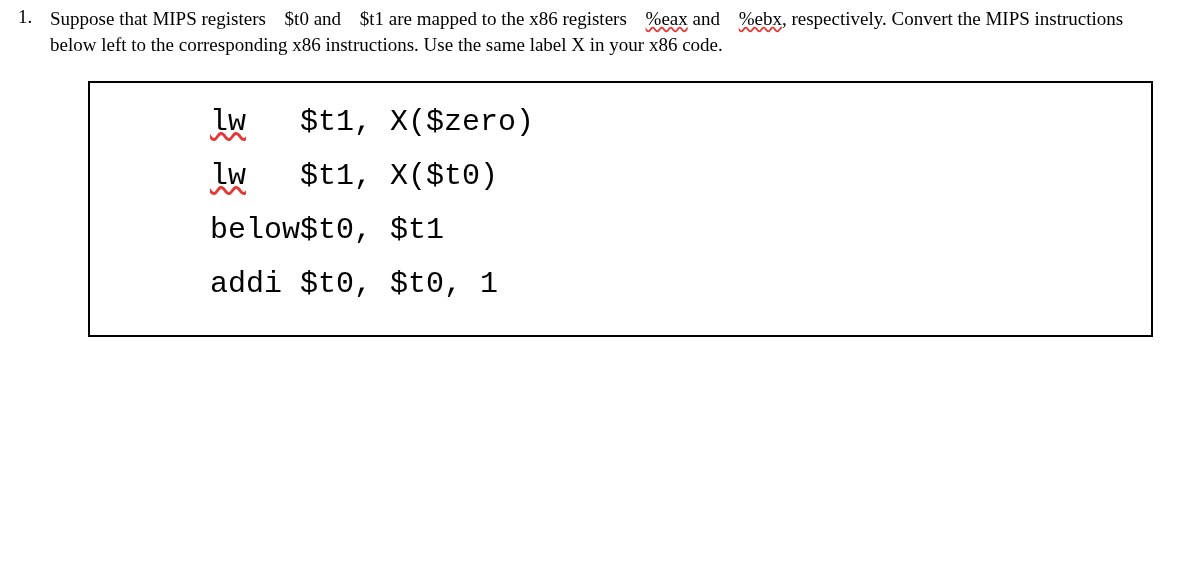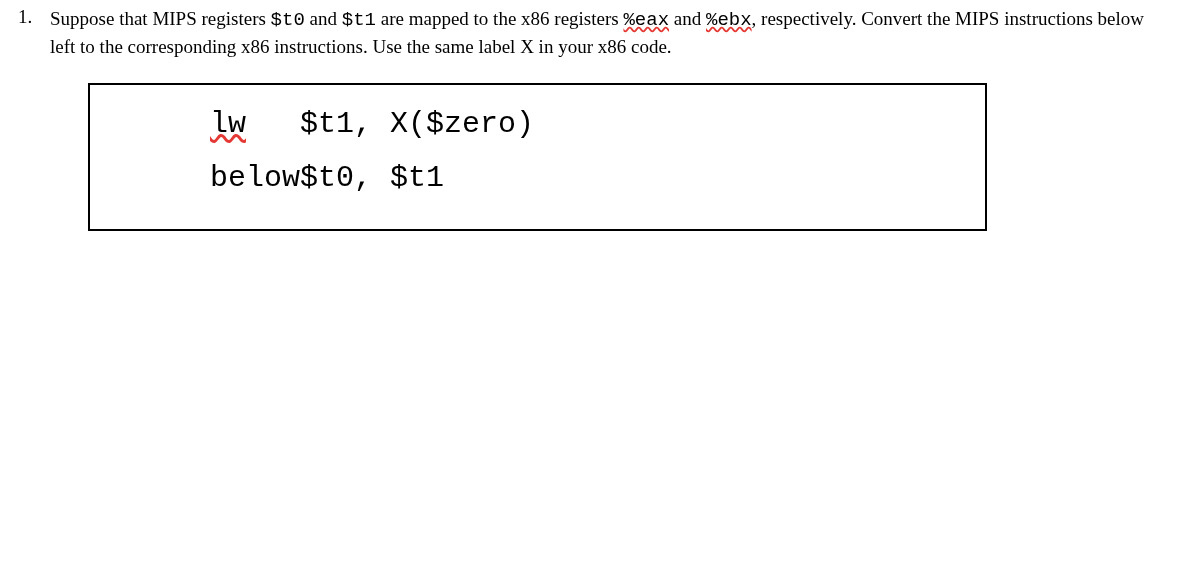--- a/index.html
+++ b/index.html
@@ -19,30 +19,31 @@
   }
   .q-number {
     width: 32px;
     flex: 0 0 32px;
   }
   .q-body {
     line-height: 1.35;
     max-width: 1100px;
   }
   .mono-inline {
-    font-family: Liberation Mono, monospace;
+    font-family: Liberation Serif, serif;
+    margin-left: 14px;
   }
   .squiggle {
     text-decoration-line: underline;
     text-decoration-style: wavy;
     text-decoration-color: #e53935;
   }
   .code-outer {
     margin-left: 70px;
-    width: 899px;
+    width: 1065px;
     border: 2px solid #000;
     padding: 12px 0 24px 120px;
     box-sizing: border-box;
   }
   .code-line {
     font-family: "Courier New", Courier, monospace;
     font-size: 30px;
     white-space: pre;
     line-height: 1.8;
   }
@@ -56,14 +57,16 @@
 
 <div class="question">
   <div class="q-number">1.</div>
   <div class="q-body">
     <span>Suppose that MIPS registers </span><span class="mono-inline">$t0</span><span> and </span><span class="mono-inline">$t1</span><span> are mapped to the x86 registers </span><span class="mono-inline squiggle">%eax</span><span> and </span><span class="mono-inline squiggle">%ebx</span><span>, respectively. Convert the MIPS instructions below left to the corresponding x86 instructions. Use the same label X in your x86 code.</span>
   </div>
 </div>
 
 <div class="code-outer">
   <div class="code-line"><span class="op squiggle">lw</span><span>$t1, X($zero)</span></div>
+  <div class="code-line"><span class="op squiggle">lw</span><span>$t1, X($t0)</span></div>
   <div class="code-line"><span class="op">below</span><span>$t0, $t1</span></div>
+  <div class="code-line"><span class="op">addi</span><span>$t0, $t0, 1</span></div>
 </div>
 
 </body></html>

